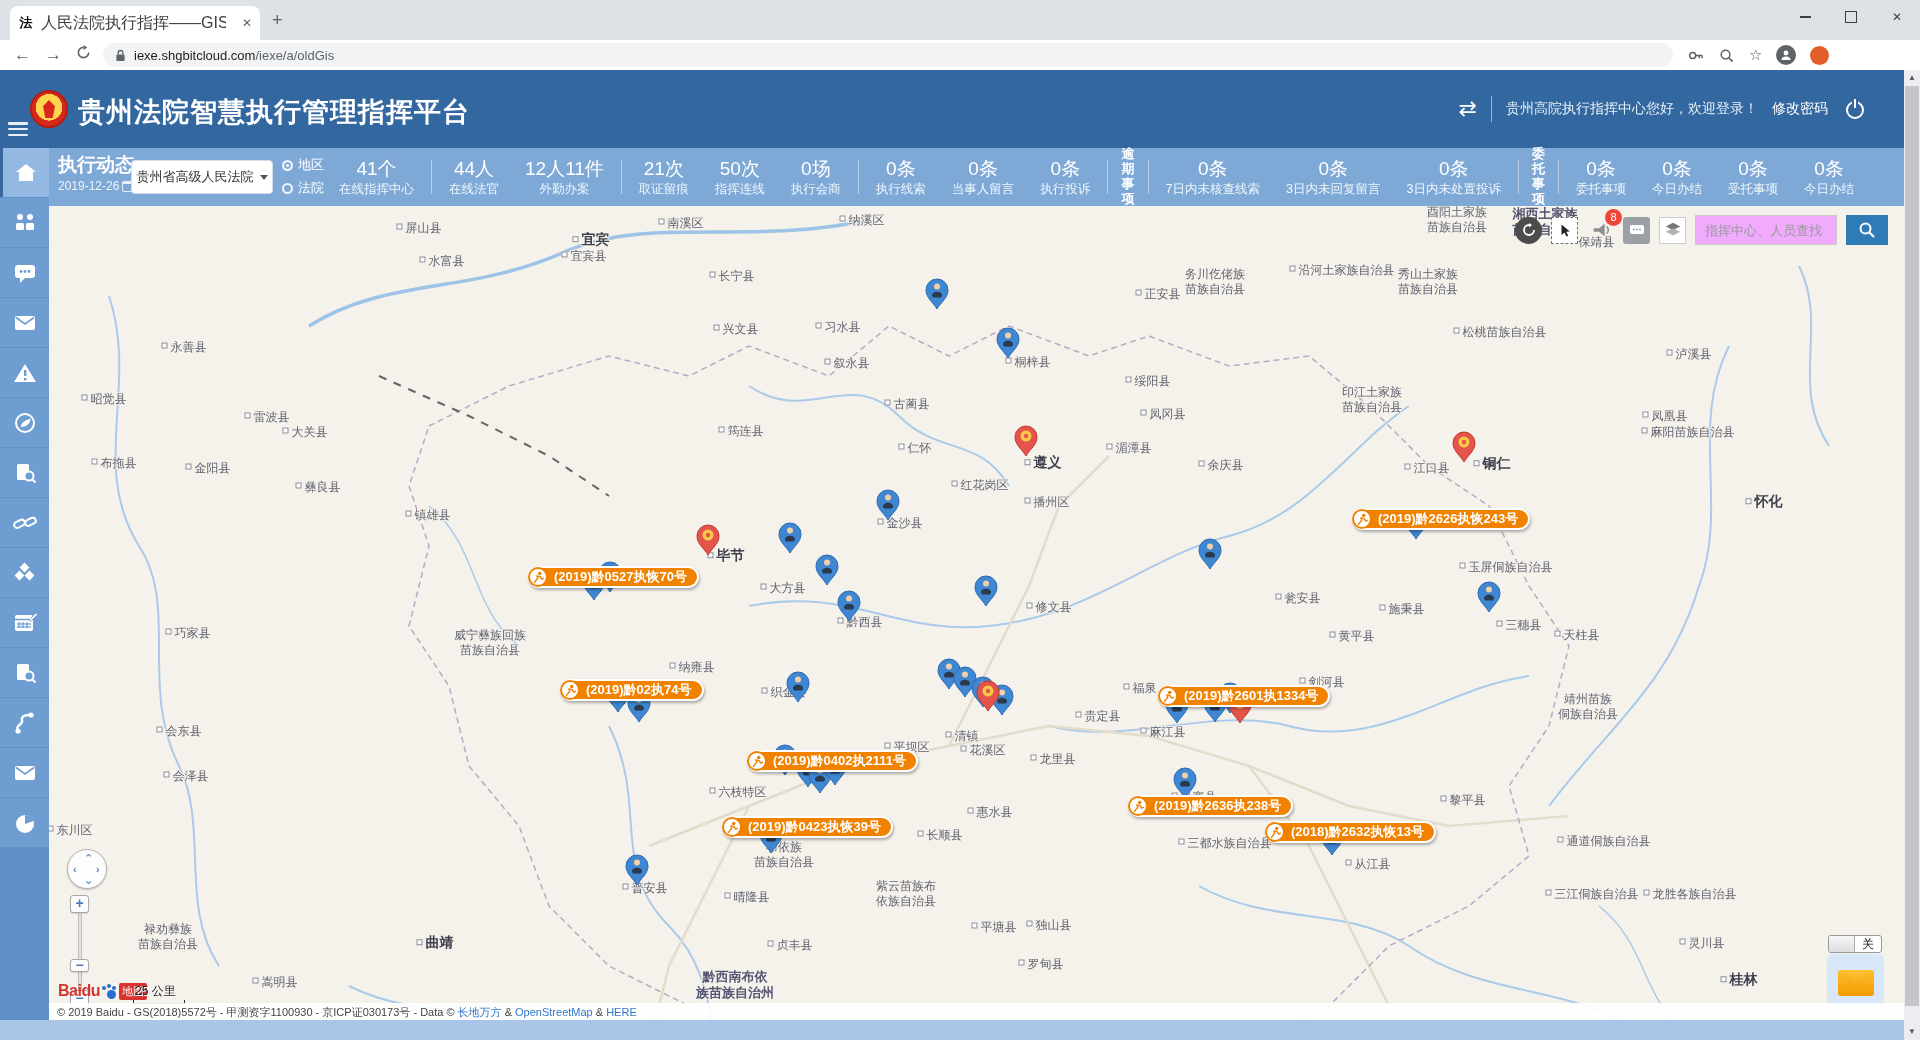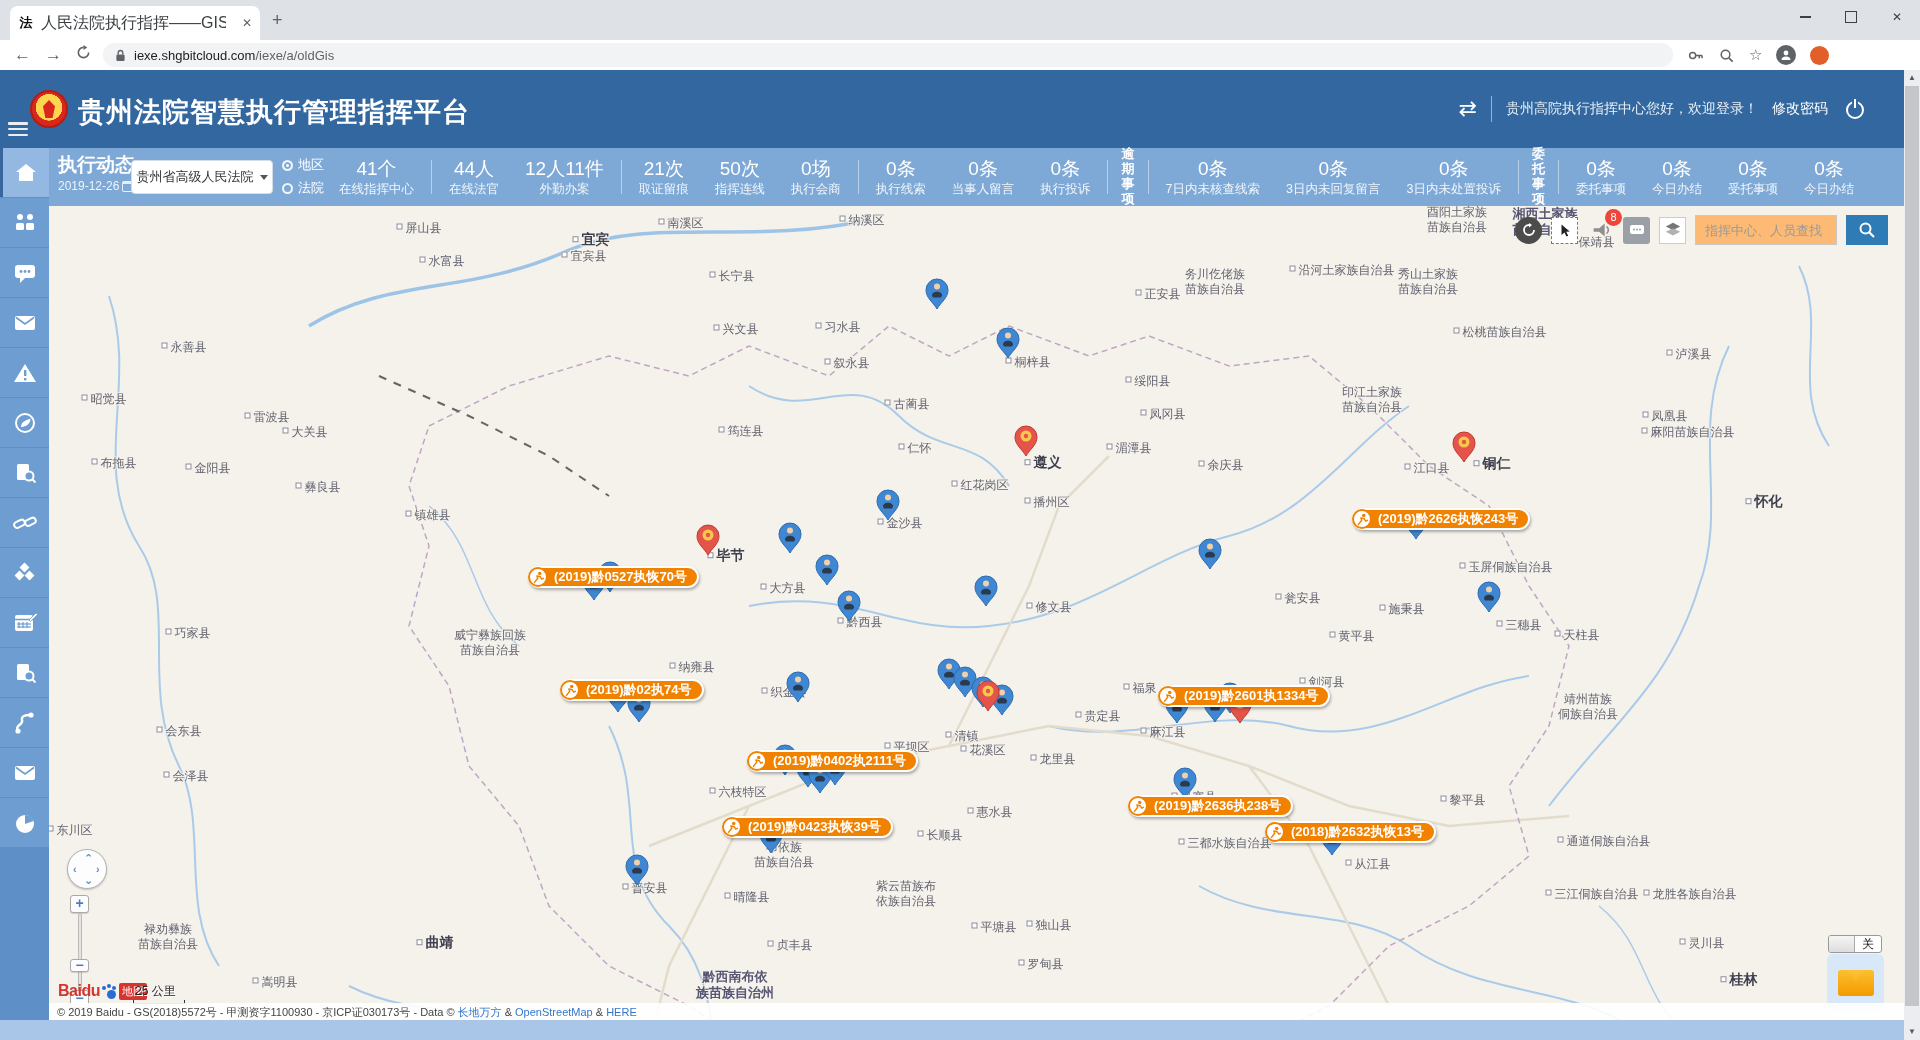--- a/index.html
+++ b/index.html
@@ -79,21 +79,21 @@
   .case-pill .runner { position:absolute; left:-2px; top:-1px; width:20px; height:20px; background:#fff; border:2px solid #f08200; border-radius:50%; display:flex; align-items:center; justify-content:center; }
 
   
   .map-toolbar { position:absolute; right:16px; top:8px; height:32px; display:flex; align-items:center; gap:9px; }
   .tool-sq { width:27px; height:27px; display:flex; align-items:center; justify-content:center; }
   .t-history { border-radius:50%; background:#4c4c4c; }
   .t-cursor { background:#fff; border:1px dashed #777; }
   .t-msg { background:#9aa0a6; border-radius:3px; }
   .t-layers { background:#fff; border:1px solid #ccc; }
   .badge { position:absolute; top:-8px; right:-8px; min-width:17px; height:17px; border-radius:9px; background:#f0453a; color:#fff; font-size:11px; display:flex; align-items:center; justify-content:center; padding:0 3px; }
-  .map-search { width:142px; height:30px; border:1px solid #c9c9c9; background:#fdba74; font-size:13px; color:#333; padding:10px 9px; outline:none; }
+  .map-search { width:142px; height:30px; border:1px solid #c9c9c9; background:#f0abfc; font-size:13px; color:#333; padding:10px 9px; outline:none; }
   .map-search::placeholder { color:#999; }
   .search-btn { width:42px; height:30px; background:#2f7bb5; border:none; display:flex; align-items:center; justify-content:center; }
 
   
   .pan-ctl { position:absolute; left:18px; top:643px; width:40px; height:40px; border-radius:50%; background:#fdfdfd; border:1px solid #b3b3b3; box-shadow:0 1px 2px rgba(0,0,0,.2); }
   .pan-ctl span { position:absolute; color:#5a8ac2; font-size:11px; font-weight:bold; }
   .zoom-plus,.zoom-minus,.zoom-handle { position:absolute; left:21px; width:19px; height:18px; background:#fdfdfd; border:1px solid #a9a9a9; border-radius:3px; color:#4a7cc0; font-weight:bold; font-size:14px; text-align:center; line-height:15px; box-shadow:0 1px 1px rgba(0,0,0,.15); }
   .zoom-plus { top:689px; } .zoom-minus { top:784px; } .zoom-handle { top:753px; height:13px; line-height:10px; }
   .zoom-track { position:absolute; left:29px; top:707px; width:4px; height:78px; background:#e3e3e3; border:1px solid #bbb; border-radius:2px; }
 

